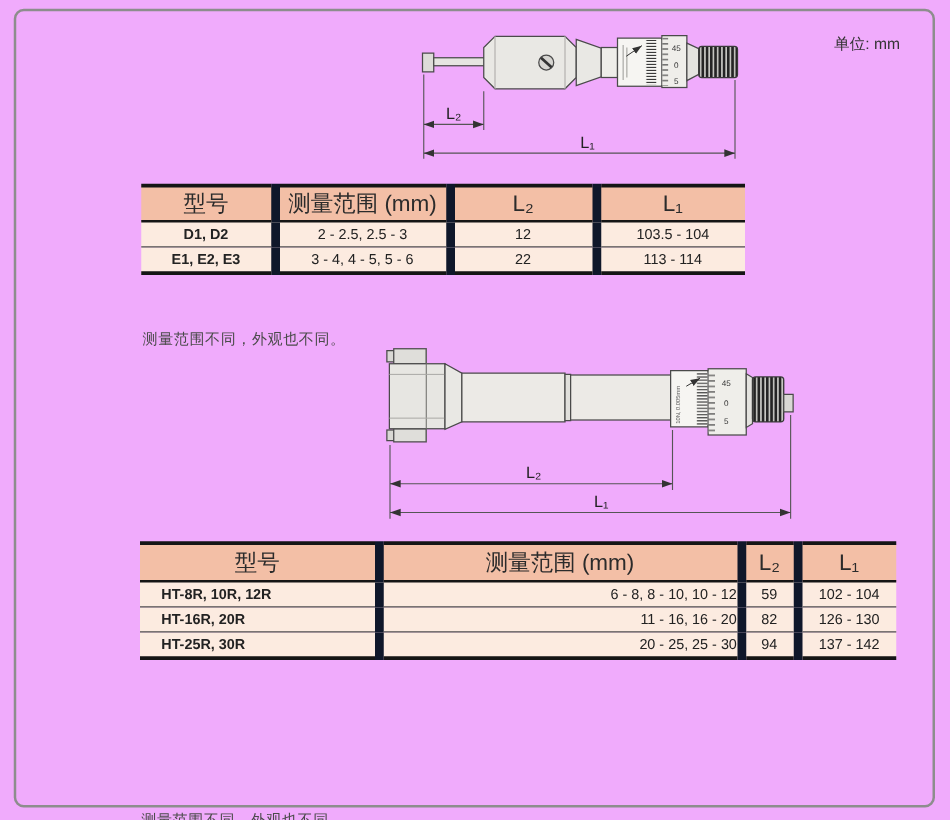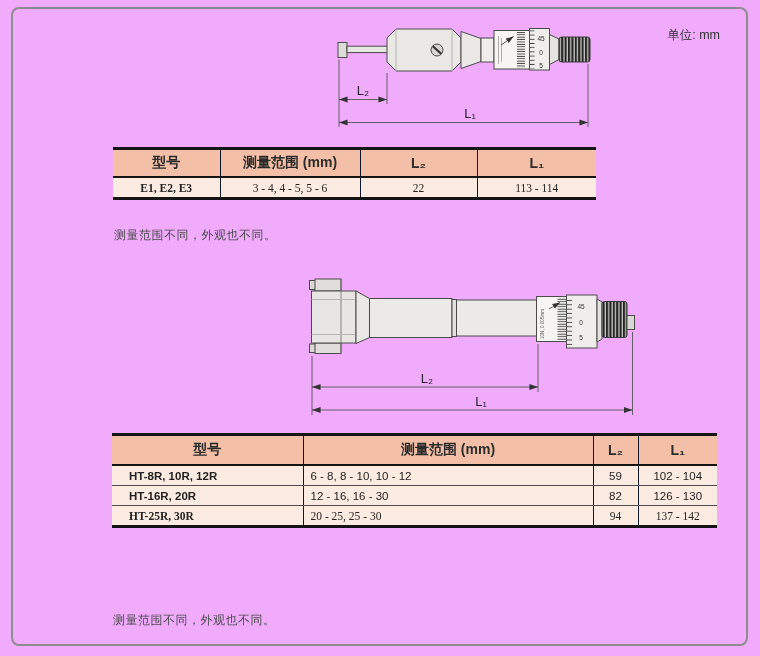--- a/index.html
+++ b/index.html
@@ -8,41 +8,41 @@
     font-family:"Liberation Sans","DejaVu Sans",sans-serif; overflow:hidden;
   }
   .frame {
     position:absolute; left:11px; top:7px; width:733px; height:635px;
     border:2px solid #8d8d8d; border-radius:8px;
   }
   .unit-label {
     position:absolute; top:27px; right:40px; font-size:12.5px; color:#333;
   }
   .note {
-    position:absolute; font-size:12px; color:#4b4b4b; letter-spacing:0.5px;
+    position:absolute; font-size:12px; color:#4b4b4b; letter-spacing:0.5px;margin-top:36px;
   }
   .note1 { left:114px; top:227px; }
   .note2 { left:113px; top:612px; }
 
   table { border-collapse:collapse; table-layout:fixed; position:absolute;
           border-top:3px solid #151515; }
   .t1 { left:113px; top:147px; width:483px; }
   .t2 { left:112px; top:433px; width:605px; }
   th, td { padding:0; font-size:11.5px; color:#222; vertical-align:middle; }
-  th { background:#f3bfa6; border-bottom:2.5px solid #151515; font-weight:bold;
-       font-size:14px; color:#2b2b2b; text-align:center; }
+  th { background:#f3bfa6; border-bottom:2.5px solid #151515; font-weight:normal;
+       font-size:18px; color:#2b2b2b; text-align:center; }
   td { background:#fcebe0; border-bottom:1px solid #4d4d4d; }
-  tr:last-child td { border-bottom:3px solid #151515;font-family:Liberation Serif, serif; }
-  th + th, td + td { border-left:1px solid #0f172a; }
+  tr:last-child td { border-bottom:3px solid #151515; }
+  th + th, td + td { border-left:7px solid #0f172a; }
   .t1 th { height:26px; }
   .t1 td { height:19px; text-align:center; }
   .t2 th { height:28px; }
   .t2 td { height:19px; }
   .t2 td.c-model { text-align:left; padding-left:17px; font-weight:bold; }
-  .t2 td.c-range { text-align:left; padding-left:7px; }
+  .t2 td.c-range { text-align:right; padding-left:7px; }
   .t2 td.c-num   { text-align:center;margin-left:37px; }
   .t1 td.c-model { font-weight:bold; }
   .t2 tr.tall td { height:36px; }
   .pre { white-space:pre-line; line-height:1.3; }
   .ml-center { text-align:center !important; padding-left:0 !important; }
   svg { position:absolute; }
   .d1 { left:330px; top:12px; }
   .d2 { left:300px; top:263px; }
   svg text { font-family:"Liberation Sans","DejaVu Sans",sans-serif; }
   .dim-label { font-size:13px; fill:#222; }
@@ -126,20 +126,26 @@
     <thead>
       <tr>
         <th>型号</th>
         <th>测量范围 (mm)</th>
         <th>L₂</th>
         <th>L₁</th>
       </tr>
     </thead>
     <tbody>
       <tr>
+        <td class="c-model">D1, D2</td>
+        <td>2 - 2.5, 2.5 - 3</td>
+        <td>12</td>
+        <td>103.5 - 104</td>
+      </tr>
+      <tr>
         <td class="c-model">E1, E2, E3</td>
         <td>3 - 4, 4 - 5, 5 - 6</td>
         <td>22</td>
         <td>113 - 114</td>
       </tr>
     </tbody>
   </table>
   <div class="note note1">测量范围不同，外观也不同。</div>
 
   <svg class="d2" width="345" height="155" viewBox="0 0 345 155">
@@ -218,21 +224,21 @@
     </thead>
     <tbody>
       <tr>
         <td class="c-model">HT-8R, 10R, 12R</td>
         <td class="c-range">6 - 8, 8 - 10, 10 - 12</td>
         <td class="c-num">59</td>
         <td class="c-num">102 - 104</td>
       </tr>
       <tr>
         <td class="c-model">HT-16R, 20R</td>
-        <td class="c-range">12 - 16, 16 - 30</td>
+        <td class="c-range">11 - 16, 16 - 20</td>
         <td class="c-num">82</td>
         <td class="c-num">126 - 130</td>
       </tr>
       <tr>
         <td class="c-model">HT-25R, 30R</td>
         <td class="c-range">20 - 25, 25 - 30</td>
         <td class="c-num">94</td>
         <td class="c-num">137 - 142</td>
       </tr>
     </tbody>

